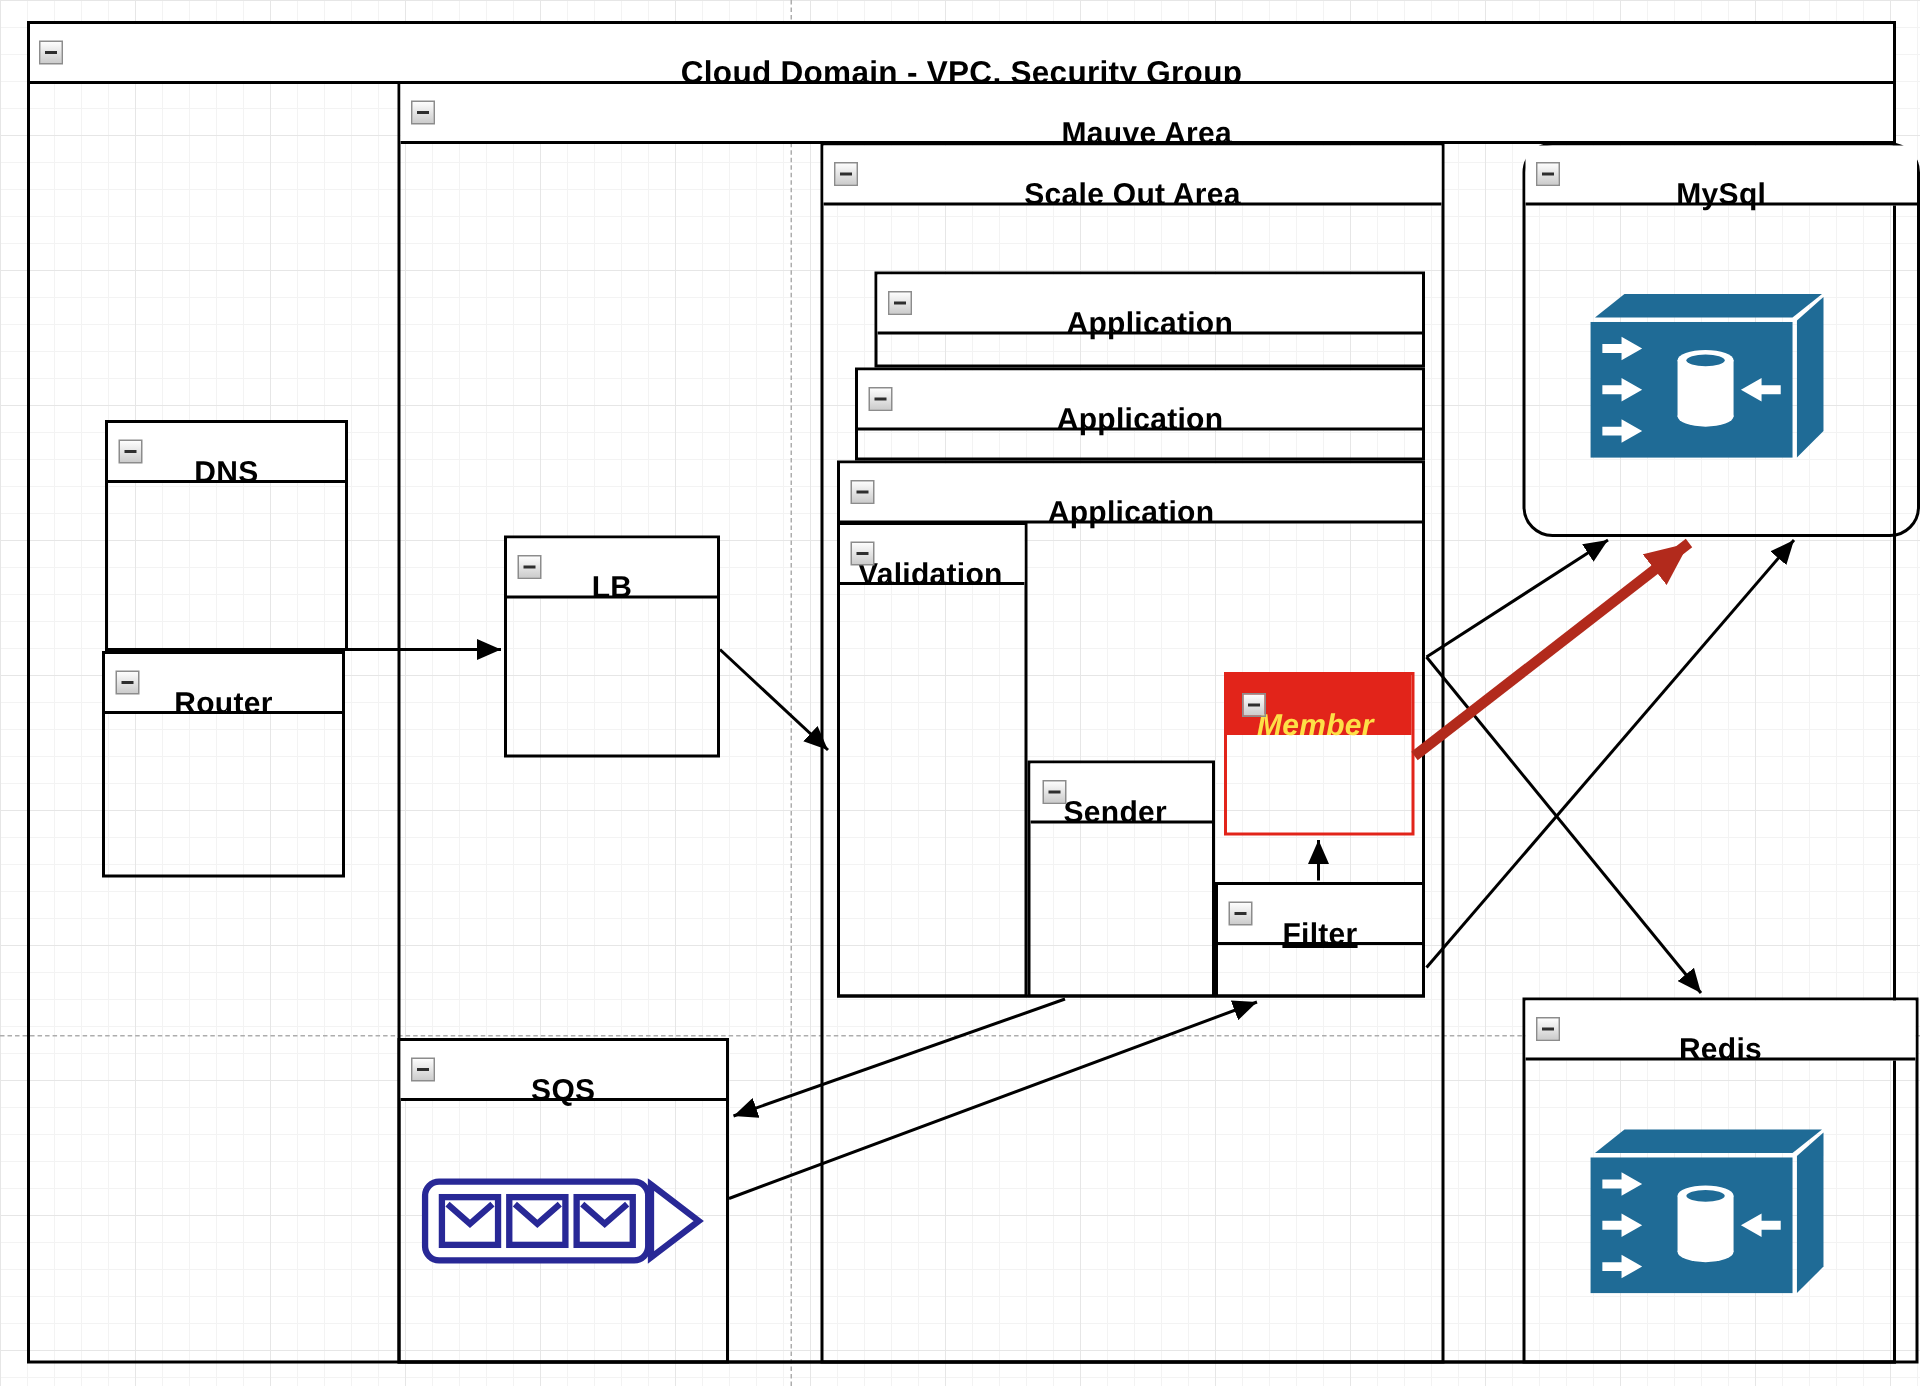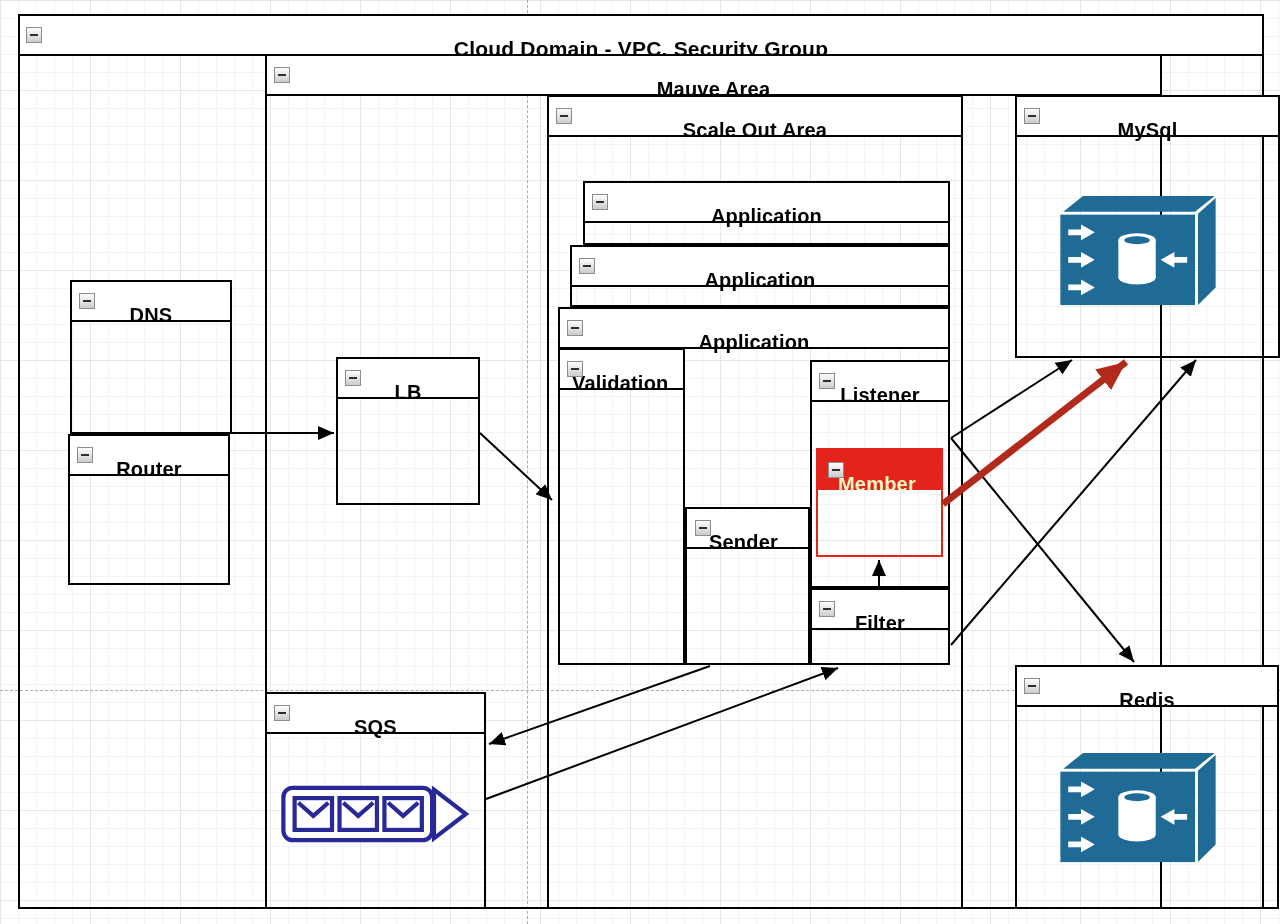--- a/index.html
+++ b/index.html
@@ -22,48 +22,48 @@
   .node{position:absolute;border:2px solid #000;box-sizing:border-box;background:transparent;z-index:2;}
   .hd{position:relative;height:38px;background:#fff;border-bottom:2px solid #000;display:flex;align-items:center;justify-content:center;}
   .lbl{font-weight:bold;font-size:20px;color:#000;white-space:nowrap;letter-spacing:0.2px;margin-top:28px;}
   .collapse{position:absolute;left:7px;top:50%;transform:translateY(-50%);width:16px;height:16px;box-sizing:border-box;
     border:1px solid #8c8c8c;background:linear-gradient(#fdfdfd,#cccccc);
     display:flex;align-items:center;justify-content:center;z-index:3;cursor:pointer;}
   .collapse i{display:block;width:8px;height:2px;background:#2e2e2e;}
 
   
   #n-cloud   {left:18px;  top:14px;  width:1246px;height:895px;}
-  #n-mauve   {left:265px; top:54px;  width:897px; height:855px;}
+  #n-mauve   {left:265px; top:54px;  width:999px; height:855px;}
   #n-scaleout{left:547px; top:95px;  width:416px; height:814px;text-align:center;}
   #n-dns     {left:70px;  top:280px; width:162px; height:154px;}
   #n-router  {left:68px;  top:434px; width:162px; height:151px;}
   #n-lb      {left:336px; top:357px; width:144px; height:148px;}
   #n-sqs     {left:265px; top:692px; width:221px; height:217px;}
-  #n-mysql   {left:1015px;top:95px;  width:265px; height:263px;}
+  #n-mysql   {left:1015px;top:95px;  width:265px; height:263px;border-radius:20px;}
   #n-redis   {left:1015px;top:665px; width:264px; height:244px;}
   #n-app1    {left:583px; top:181px; width:367px; height:64px;}
   #n-app2    {left:570px; top:245px; width:380px; height:62px;}
   #n-app3    {left:558px; top:307px; width:392px; height:358px;}
   #n-validation{left:558px;top:348px;width:127px; height:317px;}
   #n-sender  {left:685px; top:507px; width:125px; height:158px;}
   #n-listener{left:810px; top:360px; width:140px; height:228px;}
-  #n-filter  {left:810px; top:588px; width:140px; height:77px;}
+  #n-filter  {left:810px; top:588px; width:140px; height:77px;text-decoration:underline;}
   #n-member  {left:816px; top:448px; width:127px; height:109px;}
 
   #n-cloud .hd .lbl{font-size:21px;}
   #n-cloud .collapse{left:6px;}
 
   
   #n-validation .hd{justify-content:flex-start;padding-left:12px;}
   #n-validation .collapse{left:7px;}
   #n-sender .hd{justify-content:flex-start;padding-left:22px;}
   #n-sender .collapse{left:8px;}
   #n-member{border-color:var(--member-fill,#e2241a);}
   #n-member .hd{background:var(--member-fill,#e2241a);border-bottom:0;justify-content:flex-start;padding-left:20px;height:40px;}
-  #n-member .hd .lbl{color:#fef9c3;}
+  #n-member .hd .lbl{color:#fde047;font-style:italic;}
   #n-member .collapse{left:10px;}
 
   .bodyicon{position:absolute;z-index:4;}
   #mysql-icon{left:43px;top:98px;}
   #redis-icon{left:43px;top:85px;}
   #sqs-icon{left:9px;top:91px;}
   .bf{fill:var(--db-icon-blue,#1f6b96);}
   .qs{stroke:var(--queue-icon-navy,#282896);fill:#ffffff;stroke-width:4.5;}
   .qs2{stroke:var(--queue-icon-navy,#282896);fill:none;stroke-width:4.5;}
 
@@ -233,28 +233,20 @@
 
   <div class="node" id="n-sender">
     <div class="hd">
       <span class="collapse">
           <i></i>
         </span>
       <span class="lbl">Sender</span>
     </div>
   </div>
 
-  <div class="node" id="n-listener">
-    <div class="hd">
-      <span class="collapse">
-          <i></i>
-        </span>
-      <span class="lbl">Listener</span>
-    </div>
-  </div>
 
   <div class="node" id="n-filter">
     <div class="hd">
       <span class="collapse">
           <i></i>
         </span>
       <span class="lbl">Filter</span>
     </div>
   </div>
 

